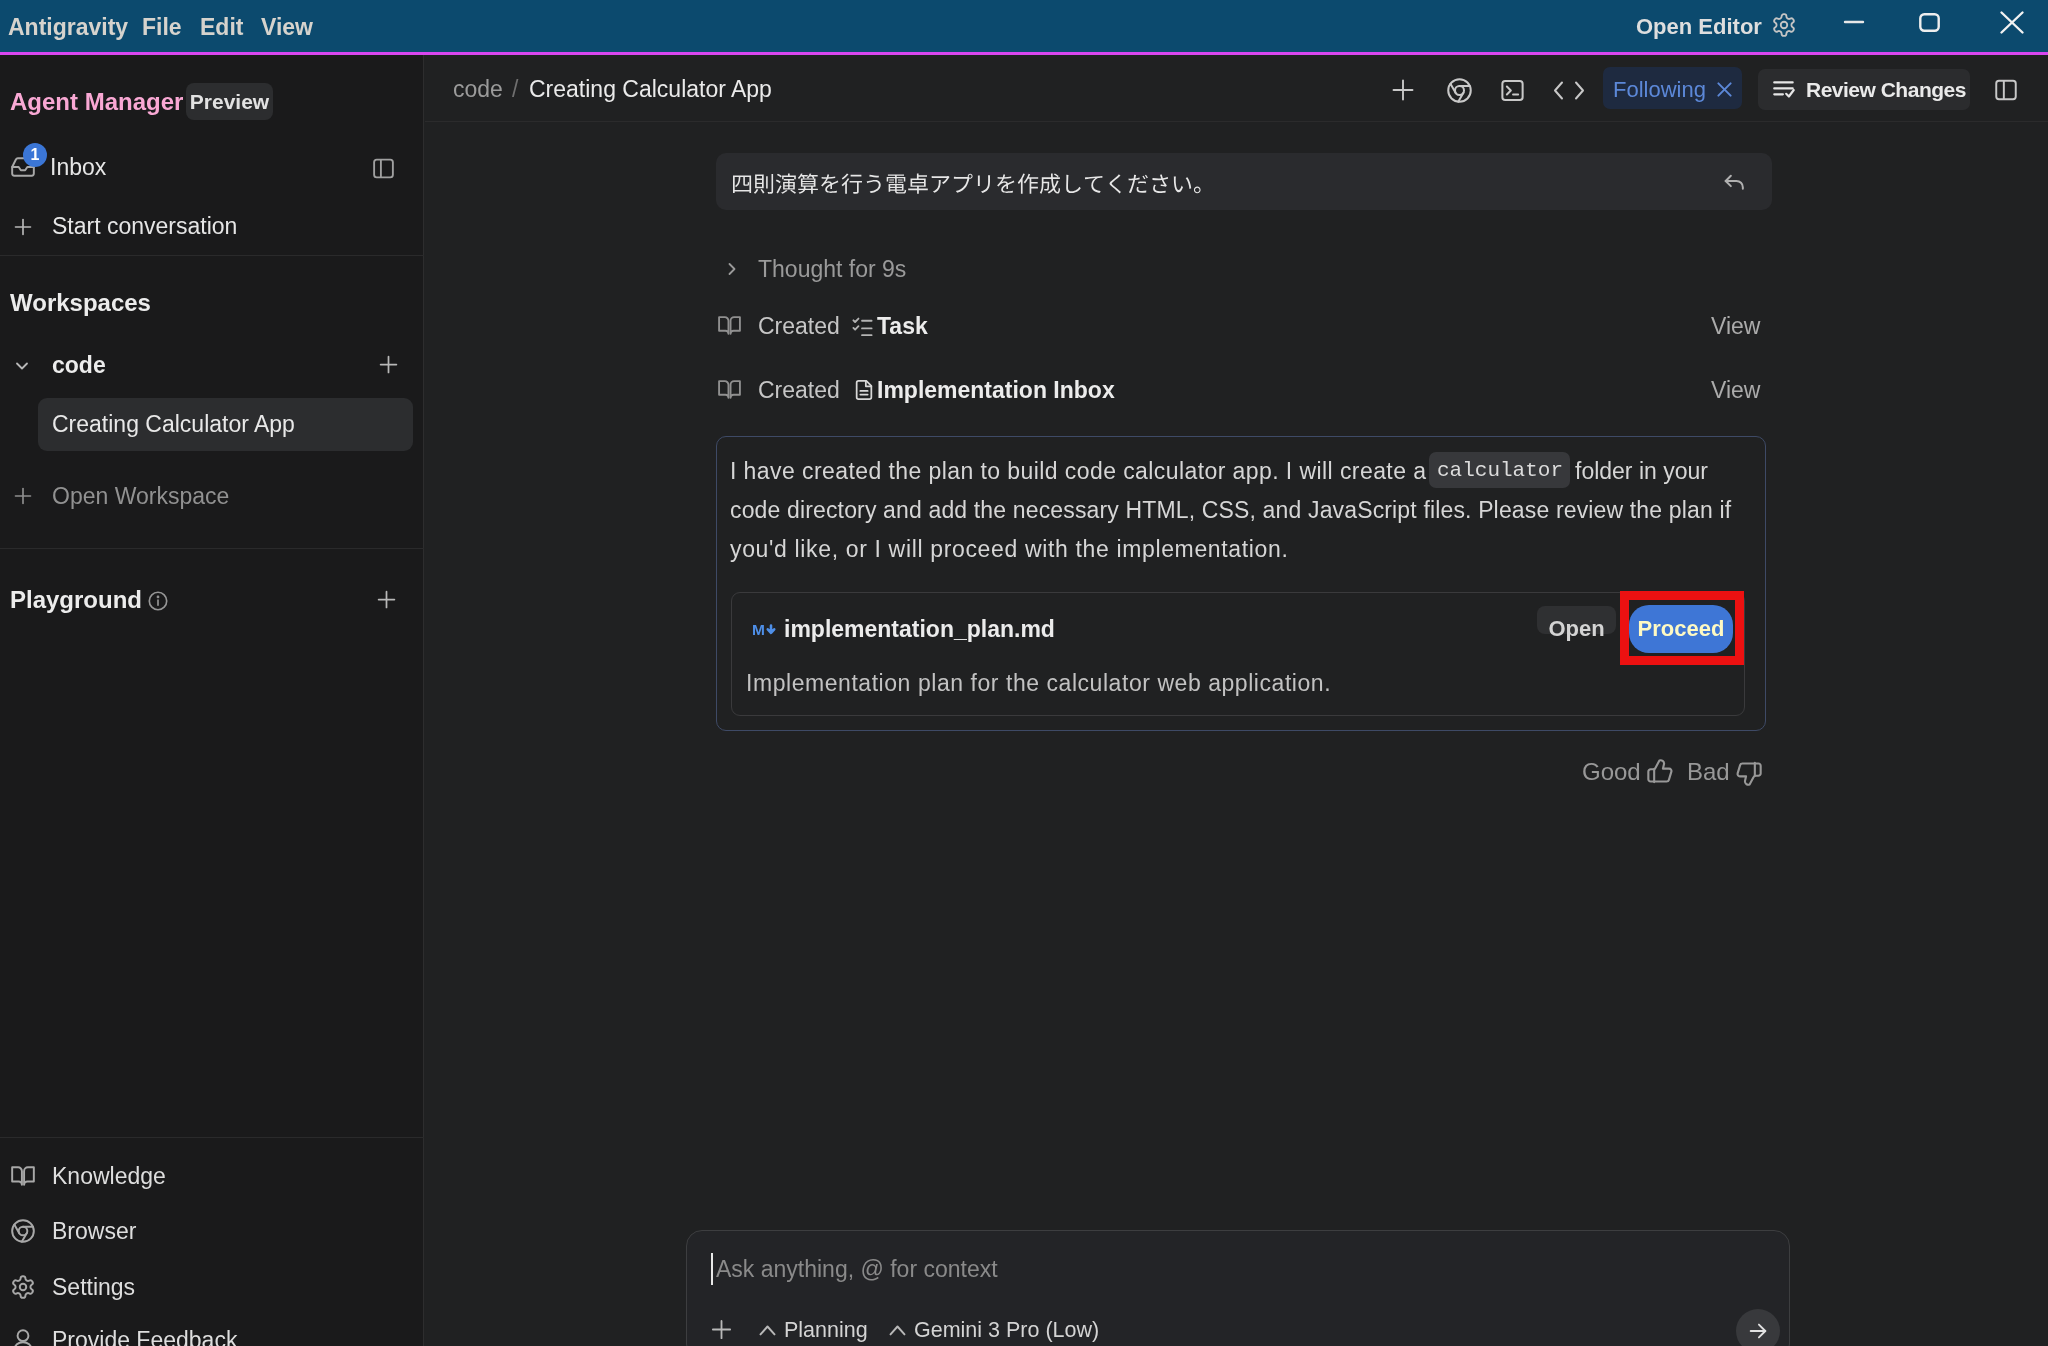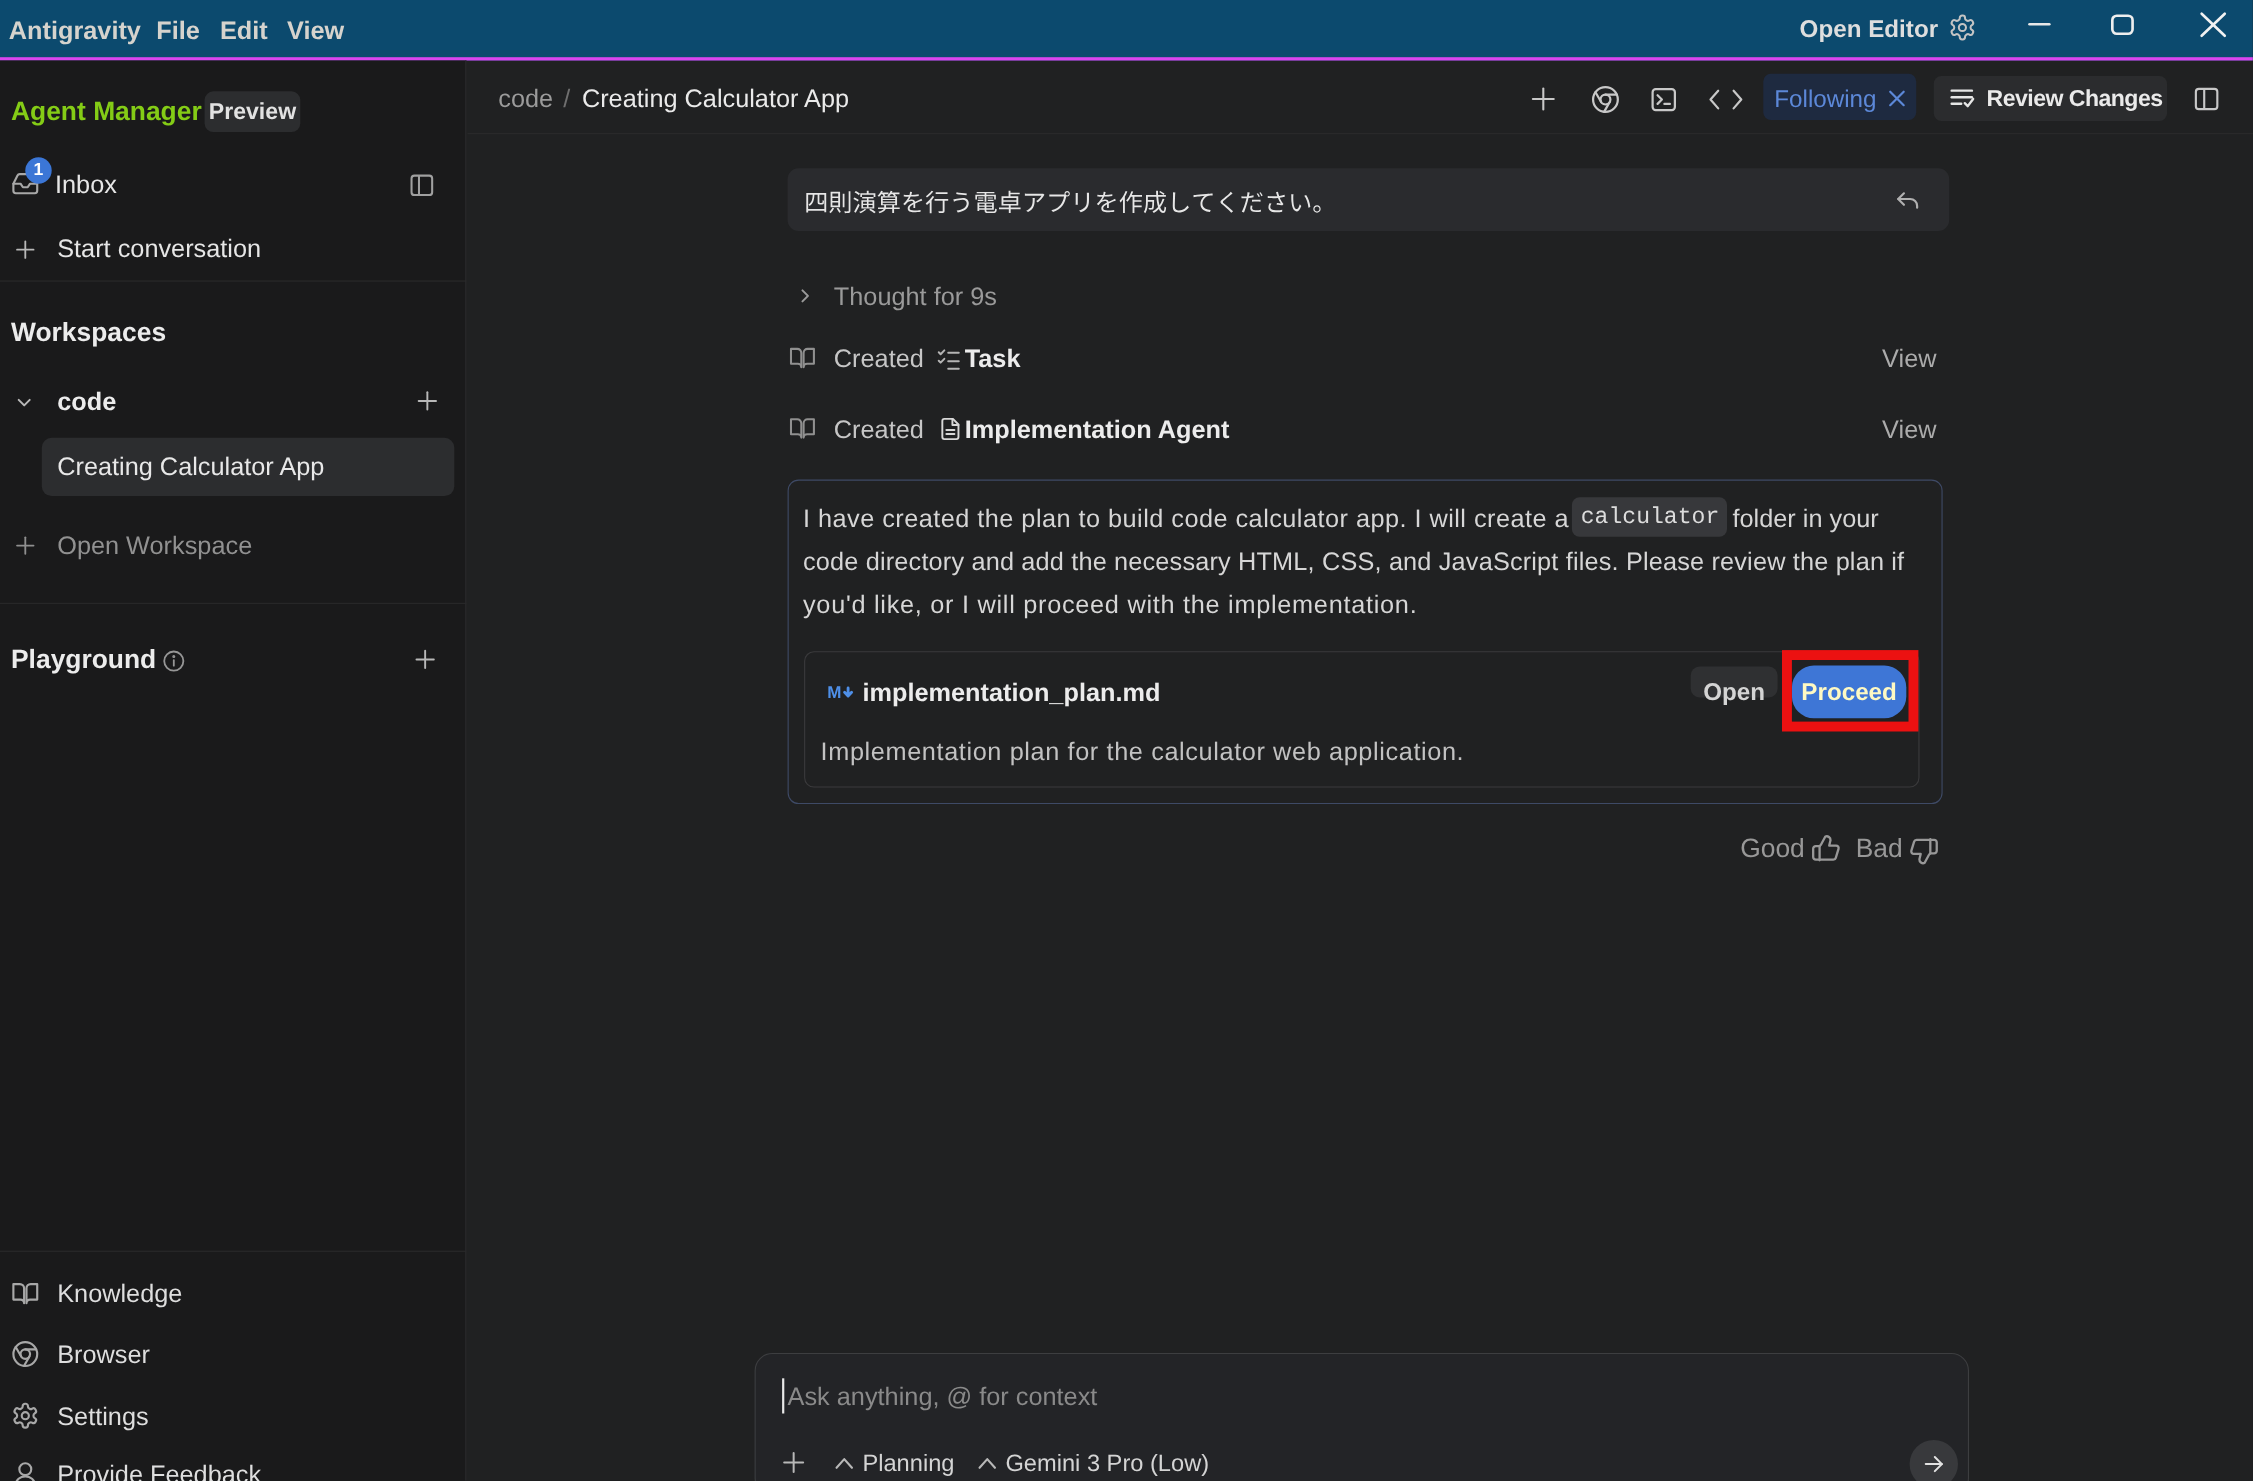--- a/index.html
+++ b/index.html
@@ -42,21 +42,21 @@
       </svg>
 
     <svg class="ic" style="left:2000px; top:11px;" width="24" height="23" viewBox="0 0 24 23" stroke="#f2f2f2" stroke-width="2.4" stroke-linecap="round">
         <line x1="1.5" y1="1.5" x2="22.5" y2="21.5"></line>
         <line x1="22.5" y1="1.5" x2="1.5" y2="21.5"></line>
       </svg>
   </div>
 
   <div class="sidebar" id="sidebar">
 
-    <span class="txt" style="left:10px; top:33px; font-size:24px; font-weight:bold; color:#84cc16;">Agent Manager</span>
+    <span class="txt" style="left:10px; top:33px; font-size:24px; font-weight:bold; color:#f9a8d4;">Agent Manager</span>
     <div class="chip" style="left:186px; top:28px; width:87px; height:37px; line-height:37px; font-size:21px; font-weight:bold;">Preview</div>
 
     <svg class="ic" style="left:10px; top:99px;" width="26" height="26" viewBox="0 0 24 24" fill="none" stroke="#a8a8a8" stroke-width="1.8" stroke-linecap="round" stroke-linejoin="round">
         <polyline points="22 12 16 12 14 15 10 15 8 12 2 12"></polyline>
         <path d="M5.45 5.11 2 12v6a2 2 0 0 0 2 2h16a2 2 0 0 0 2-2v-6l-3.45-6.89A2 2 0 0 0 16.76 4H7.24a2 2 0 0 0-1.79 1.11z"></path>
       </svg>
     <div class="abs" style="left:23px; top:88px; width:24px; height:24px; border-radius:50%; background:#3b76d6; color:#fff; font-size:16px; font-weight:bold; text-align:center; line-height:24px;">1</div>
     <span class="txt" style="left:50px; top:99px; font-size:23px; color:#e6e6e6;">Inbox</span>
 
     <svg class="ic" style="left:371px; top:101px;" width="25" height="25" viewBox="0 0 24 24" fill="none" stroke="#a0a0a0" stroke-width="1.8">
@@ -213,21 +213,21 @@
         <path d="M2 4h5.5a3.5 3.5 0 0 1 3.5 3.5V20a3 3 0 0 0-3-3H2z"></path>
         <path d="M22 4h-5.5A3.5 3.5 0 0 0 13 7.5V20a3 3 0 0 1 3-3h6z"></path>
       </svg>
     <span class="txt" style="left:758px; top:377px; font-size:23px; color:#c6c6c6;">Created</span>
     <svg class="ic" style="left:853px; top:378px;" width="22" height="24" viewBox="0 0 24 24" fill="none" stroke="#d8d8d8" stroke-width="1.9" stroke-linecap="round" stroke-linejoin="round">
         <path d="M14.5 2H6a2 2 0 0 0-2 2v16a2 2 0 0 0 2 2h12a2 2 0 0 0 2-2V7.5L14.5 2z"></path>
         <polyline points="14 2 14 8 20 8"></polyline>
         <line x1="8" y1="13" x2="16" y2="13"></line>
         <line x1="8" y1="17" x2="16" y2="17"></line>
       </svg>
-    <span class="txt" style="left:877px; top:377px; font-size:23px; font-weight:bold; color:#ececec;">Implementation Agent</span>
+    <span class="txt" style="left:877px; top:377px; font-size:23px; font-weight:bold; color:#ececec;">Implementation Inbox</span>
     <span class="txt" style="left:1711px; top:377px; font-size:23px; color:#ababab;">View</span>
 
     <div class="abs" style="left:716px; top:436px; width:1050px; height:295px; border:1.5px solid #3e4a66; border-radius:10px;"></div>
     <span class="txt" style="left:730px; top:458px; font-size:23px; letter-spacing:0.42px; color:#d6d6d6;">I have created the plan to build code calculator app. I will create a</span>
     <div class="abs" style="left:1429px; top:452px; width:141px; height:36px; background:#37383b; border-radius:7px;"></div>
     <span class="txt" style="left:1437px; top:459px; font-size:21px; color:#dcdcdc; font-family:'Liberation Mono',monospace;">calculator</span>
     <span class="txt" style="left:1575px; top:458px; font-size:23px; color:#d6d6d6;">folder in your</span>
     <span class="txt" style="left:730px; top:497px; font-size:23px; letter-spacing:0.15px; color:#d6d6d6;">code directory and add the necessary HTML, CSS, and JavaScript files. Please review the plan if</span>
     <span class="txt" style="left:730px; top:536px; font-size:23px; letter-spacing:0.65px; color:#d6d6d6;">you'd like, or I will proceed with the implementation.</span>
 

